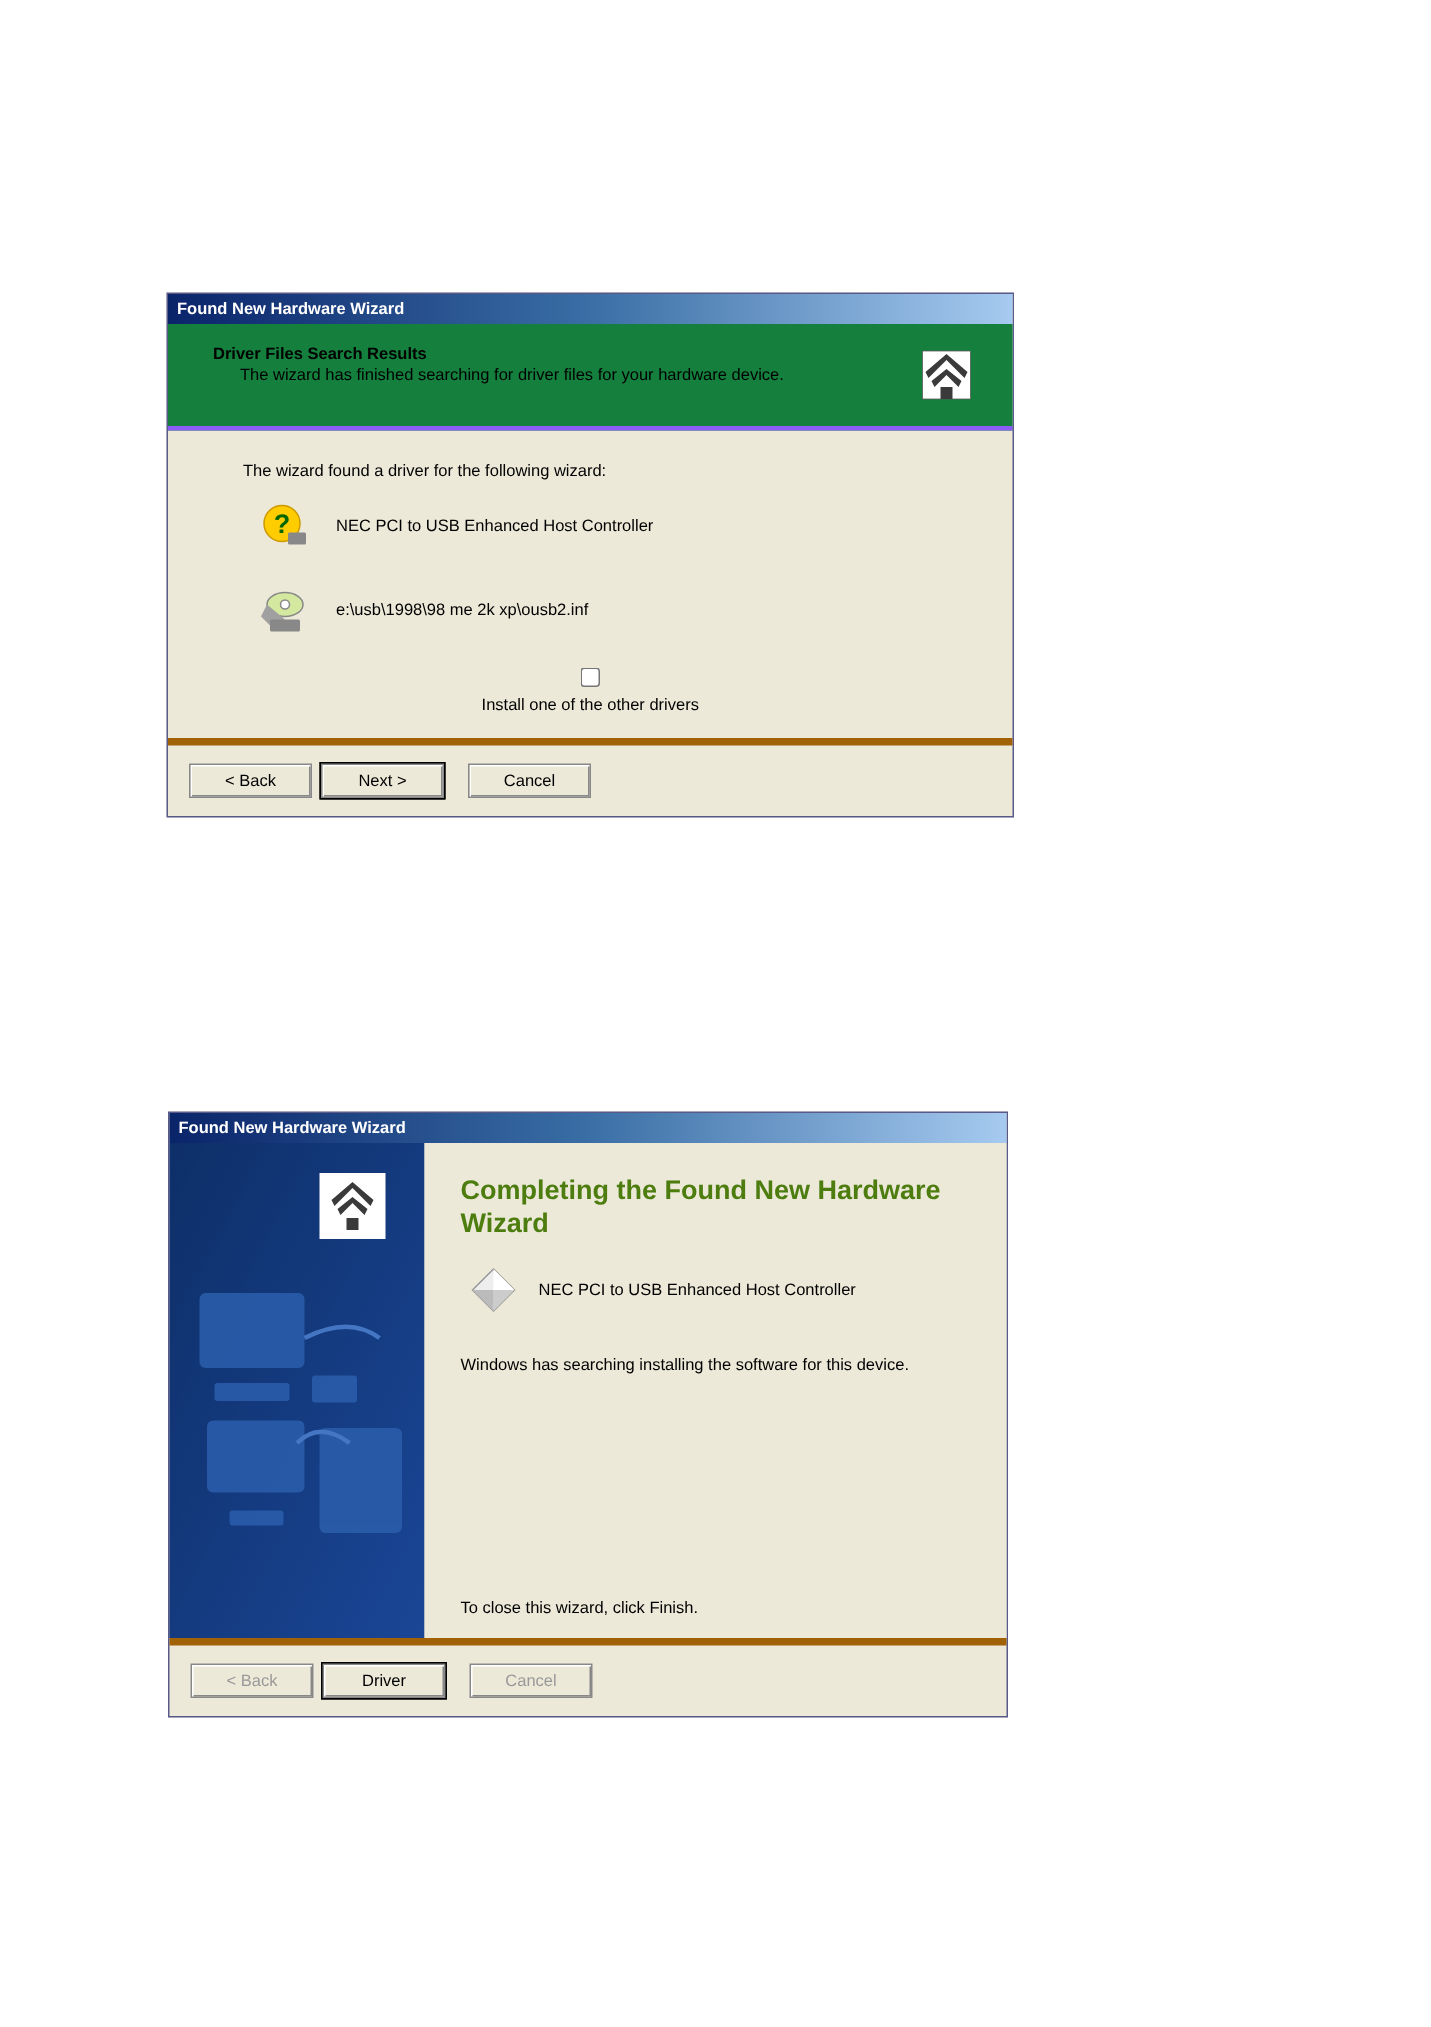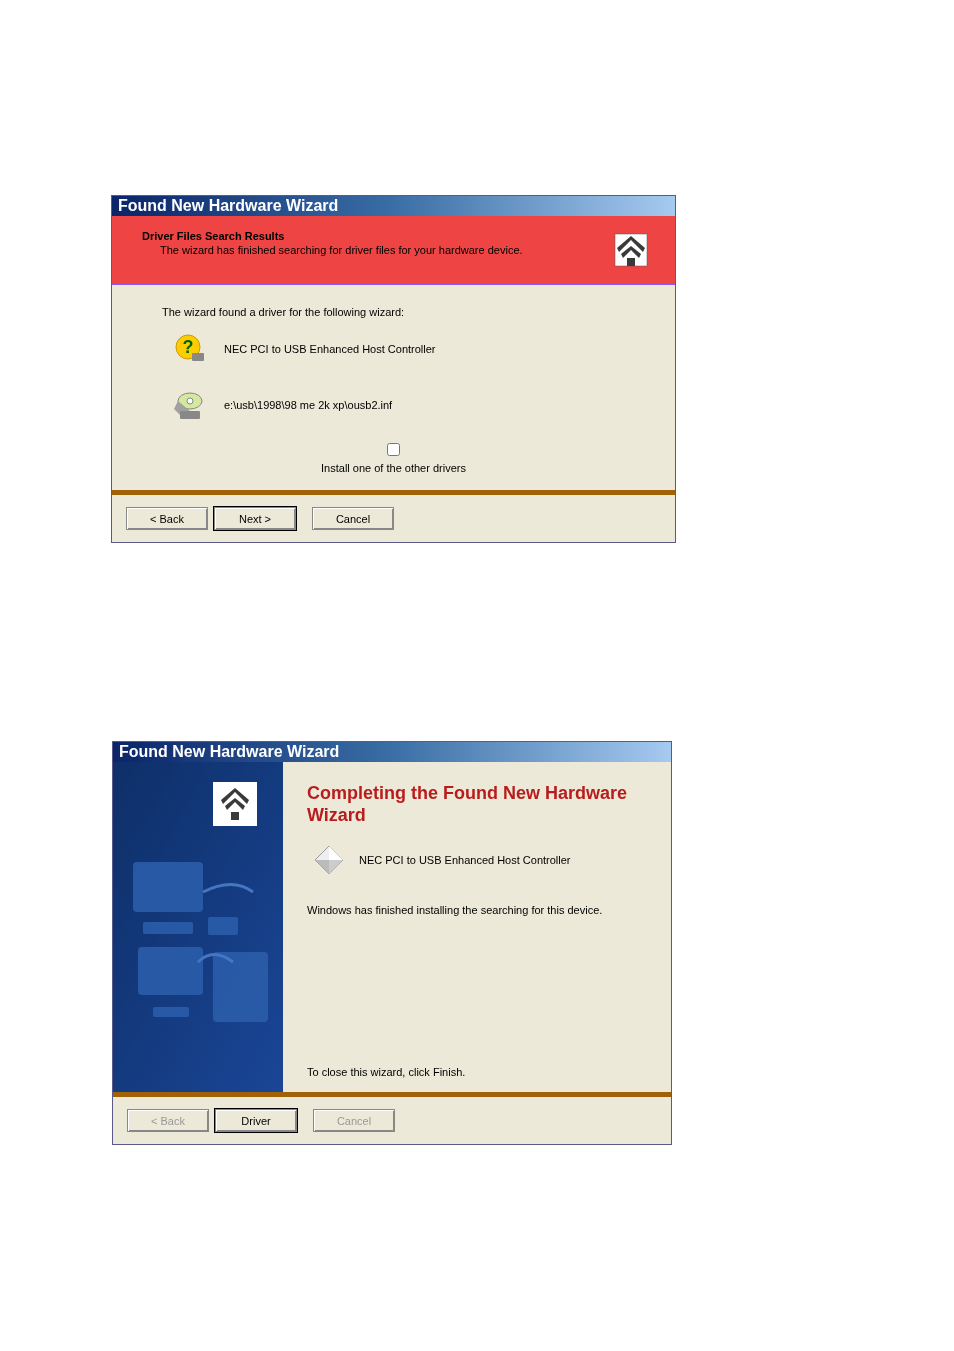--- a/index.html
+++ b/index.html
@@ -30,28 +30,28 @@
       left: 112px;
       top: 741px;
       width: 560px;
     }
     
     .titlebar {
       background: linear-gradient(to right, #0a246a 0%, #3a6ea5 50%, #a6caf0 100%);
       color: #ffffff;
       font-weight: bold;
       padding: 3px 6px;
-      font-size: 16px;
+      font-size: 11px;
       height: 20px;
       line-height: 14px;
     }
     
     .header-area {
-      background: #ef4444;
-      border-bottom: 1px solid #8b5cf6;
+      background: #15803d;
+      border-bottom: 3px solid #8b5cf6;
       padding: 14px 20px 14px 30px;
       display: flex;
       justify-content: space-between;
       align-items: flex-start;
     }
     
     .header-text {
       flex: 1;
     }
     
@@ -175,21 +175,21 @@
       padding: 20px 20px 8px 24px;
       display: flex;
       flex-direction: column;
       position: relative;
     }
     
     .completion-title {
       font-family: Arial, sans-serif;
       font-weight: bold;
       font-size: 18px;
-      color: #b91c1c;
+      color: #4d7c0f;
       line-height: 22px;
       margin-bottom: 14px;
     }
     
     .completion-device-row {
       display: flex;
       align-items: center;
       gap: 14px;
       margin: 4px 0 28px 6px;
     }
@@ -308,21 +308,21 @@
         <div class="diamond-icon">
           <svg viewBox="0 0 32 32">
             <polygon points="16,2 30,16 16,30 2,16" fill="#eee" stroke="#999" stroke-width="1"></polygon>
             <polygon points="16,2 30,16 16,16" fill="#fff"></polygon>
             <polygon points="16,16 30,16 16,30" fill="#ccc"></polygon>
             <polygon points="2,16 16,16 16,30" fill="#bbb"></polygon>
           </svg>
         </div>
         <span>NEC PCI to USB Enhanced Host Controller</span>
       </div>
-      <div class="completion-text">Windows has finished installing the searching for this device.</div>
+      <div class="completion-text">Windows has searching installing the software for this device.</div>
       <div class="close-text">To close this wizard, click Finish.</div>
     </div>
   </div>
   <div class="button-row">
     <button class="btn" disabled="">&lt; Back</button>
     <button class="btn btn-default">Driver</button>
     <button class="btn gap-before" disabled="">Cancel</button>
   </div>
 </div>
 

